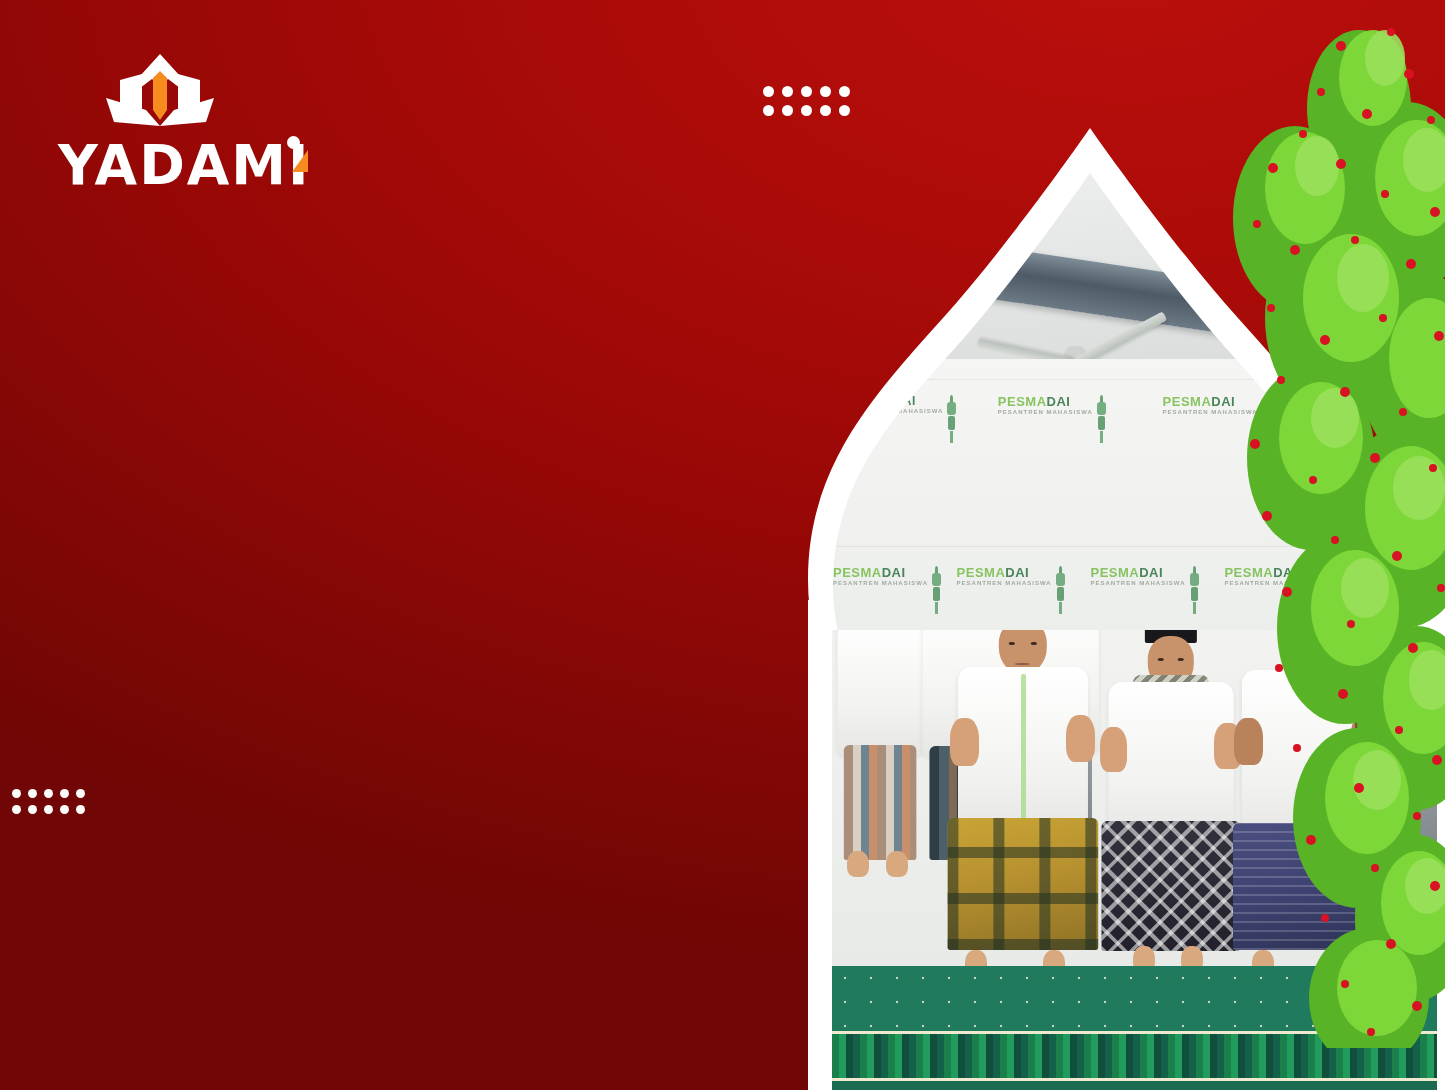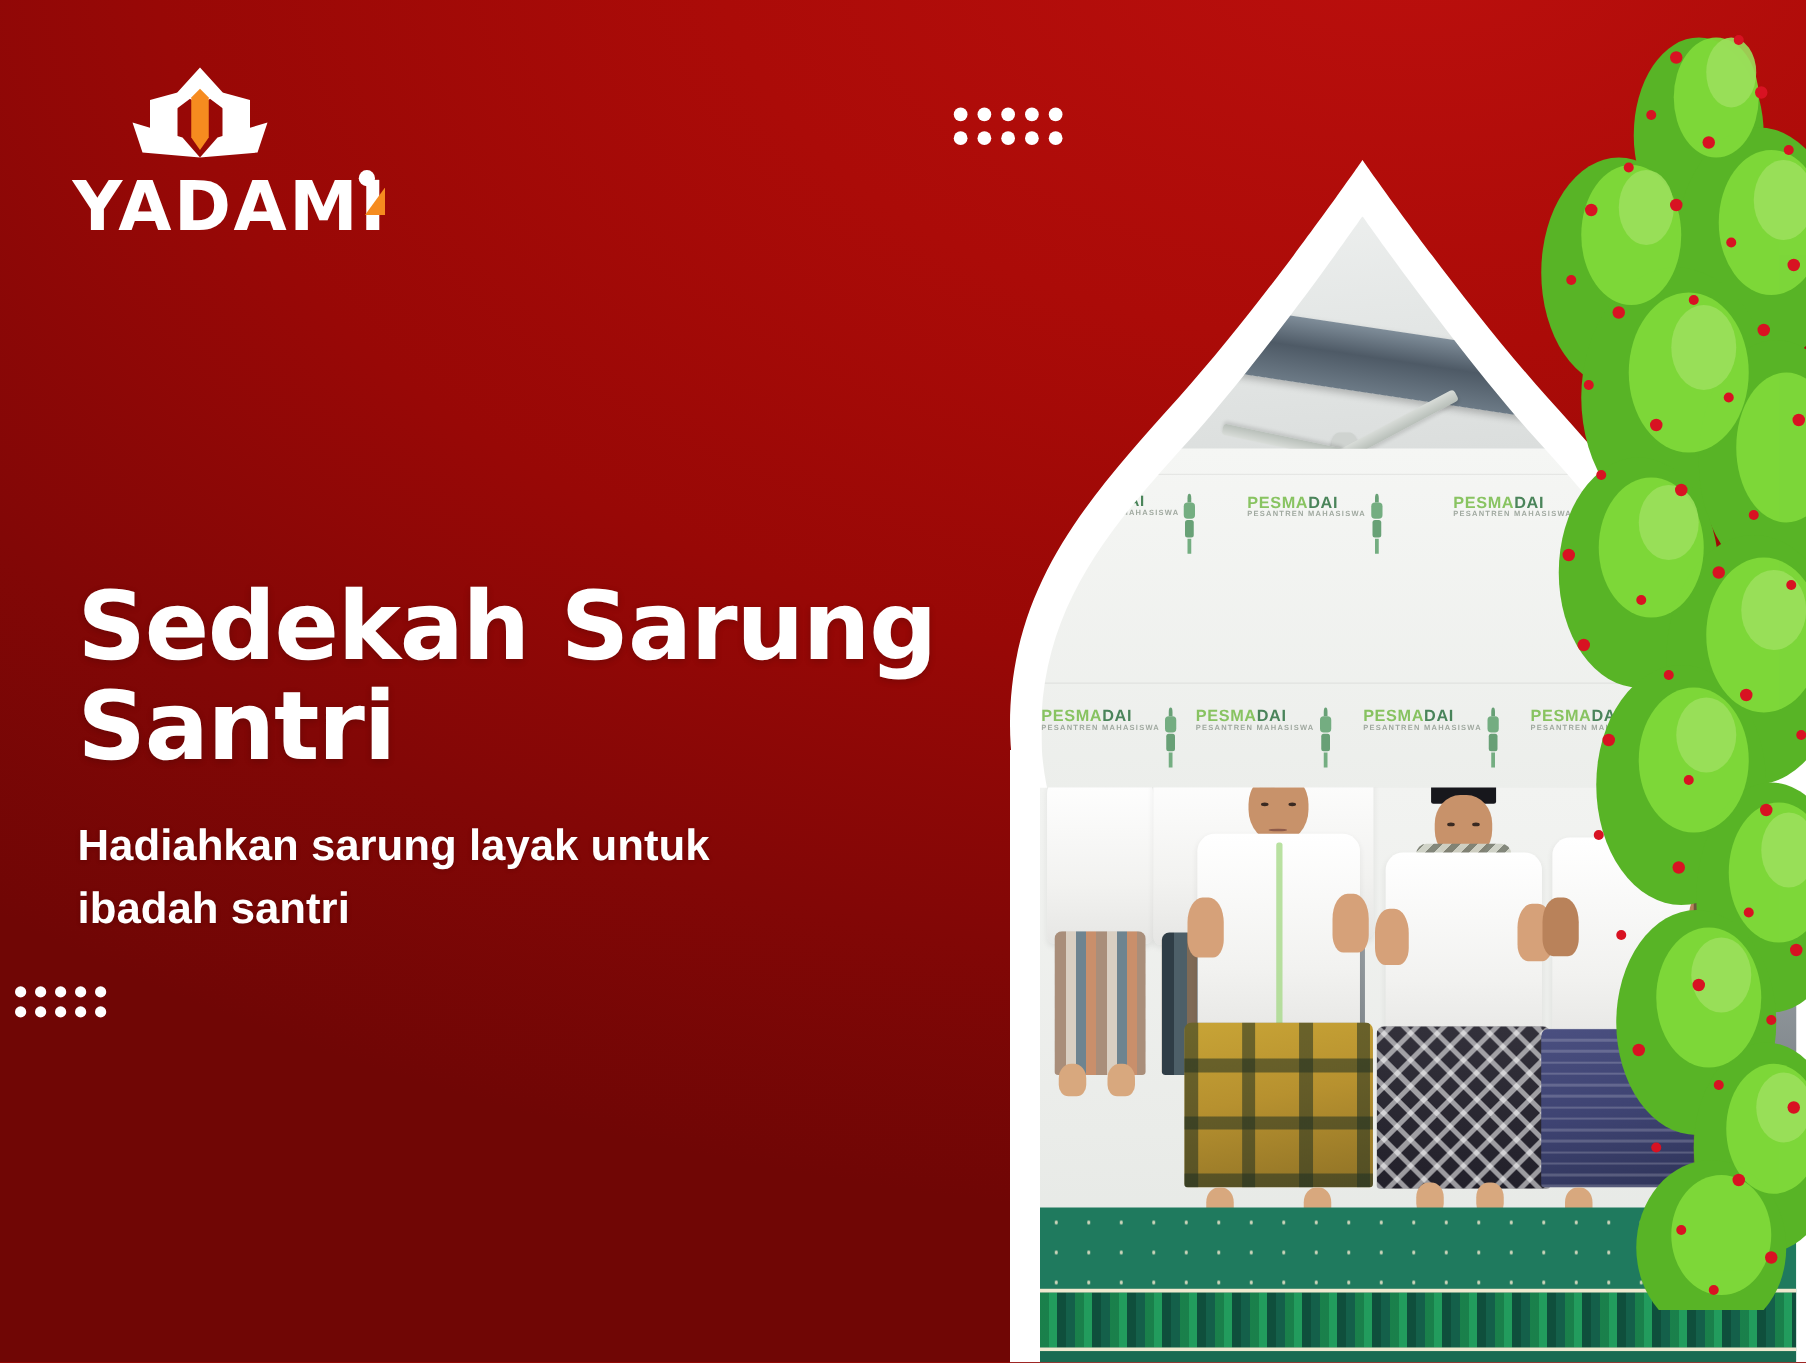--- a/index.html
+++ b/index.html
@@ -188,22 +188,20 @@
       <i></i>
       <i></i>
       <i></i>
       <i></i>
       <i></i>
       <i></i>
       <i></i>
       <i></i>
   </div>
 
-  <h1 id="headline">Sedekah Sarung Santri</h1>
-  <p id="subhead">Hadiahkan sarung layak untuk ibadah santri</p>
 
   <div id="photo-zone">
 
     <div id="frame-base"></div>
     <div id="arch-frame"></div>
 
     <div id="arch-photo">
       <div class="ph-ceiling"></div>
       <div class="ph-beam"></div>
 

